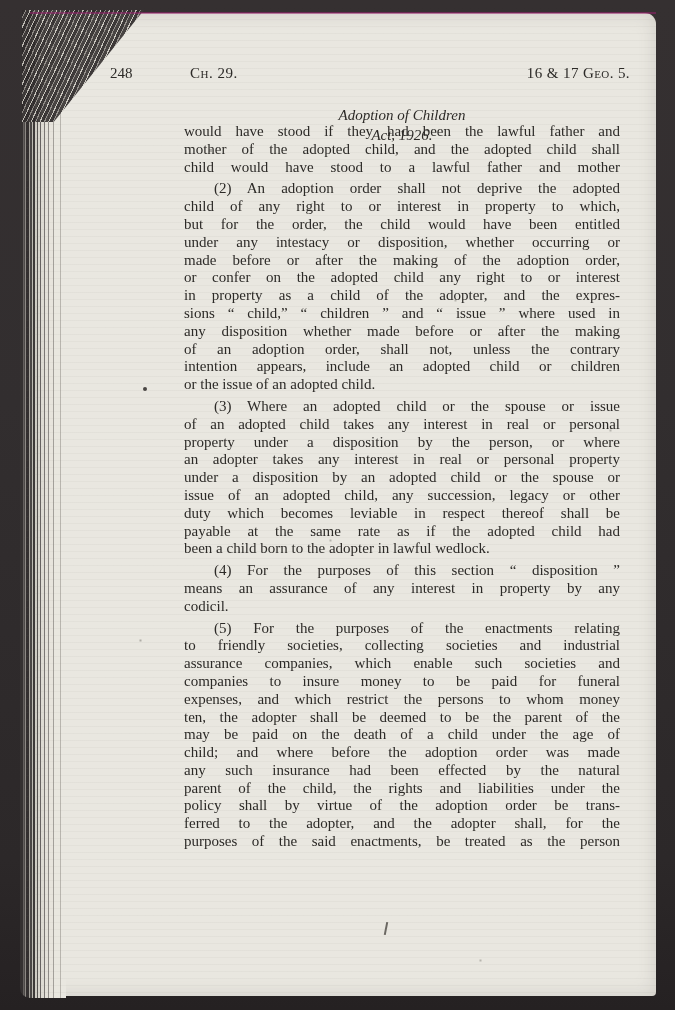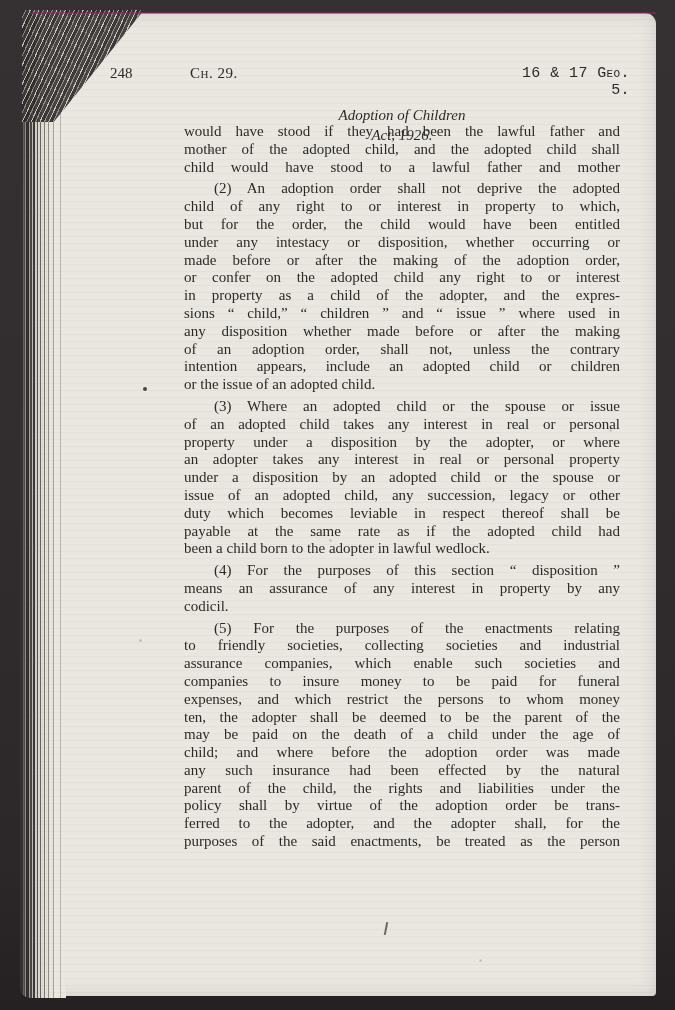--- a/index.html
+++ b/index.html
@@ -51,21 +51,21 @@
   .noise-specks{position:absolute;left:0;top:0;width:1px;height:1px;background:transparent;
     box-shadow:210px 150px 0 1px rgba(70,66,60,.35),455px 300px 0 .5px rgba(70,66,60,.3),
       330px 540px 0 .5px rgba(70,66,60,.3),560px 700px 0 1px rgba(70,66,60,.25),
       240px 820px 0 .5px rgba(70,66,60,.3),480px 960px 0 .5px rgba(70,66,60,.3),
       140px 640px 0 .5px rgba(70,66,60,.35),610px 430px 0 .5px rgba(70,66,60,.3);}
   
   .running-head{position:absolute;top:65px;left:0;width:675px;height:42px;color:#2c2a27;font-size:15px;}
   .page-number{position:absolute;left:110px;top:0;}
   .chapter{position:absolute;left:190px;top:0;font-variant:small-caps;letter-spacing:.5px;}
   .head-title{position:absolute;left:292px;top:0;width:220px;text-align:center;font-style:italic;line-height:20px;margin-top:40px;}
-  .regnal{position:absolute;left:503px;top:0;width:127px;text-align:right;font-variant:small-caps;letter-spacing:.4px;font-family:Liberation Mono, monospace;}
+  .regnal{position:absolute;left:503px;top:0;width:127px;text-align:right;font-variant:small-caps;letter-spacing:.4px;}
   
   .body-text{
     position:absolute;left:184px;top:123px;width:436px;color:#2c2a27;
     font-size:15px;line-height:17.8px;
   }
   .paragraph{margin:0 0 4px 0;}
   .line{text-align:justify;text-align-last:justify;white-space:normal;}
   .line.first-indent{padding-left:30px;box-sizing:border-box;}
   .line.para-last{text-align-last:left;}
 </style>
@@ -108,21 +108,21 @@
         <div class="line">in property as a child of the adopter, and the expres-</div>
         <div class="line">sions “ child,” “ children ” and “ issue ” where used in</div>
         <div class="line">any disposition whether made before or after the making</div>
         <div class="line">of an adoption order, shall not, unless the contrary</div>
         <div class="line">intention appears, include an adopted child or children</div>
         <div class="line para-last">or the issue of an adopted child.</div>
       </div>
       <div class="paragraph">
         <div class="line first-indent">(3) Where an adopted child or the spouse or issue</div>
         <div class="line">of an adopted child takes any interest in real or personal</div>
-        <div class="line">property under a disposition by the adopter, or where</div>
+        <div class="line">property under a disposition by the person, or where</div>
         <div class="line">an adopter takes any interest in real or personal property</div>
         <div class="line">under a disposition by an adopted child or the spouse or</div>
         <div class="line">issue of an adopted child, any succession, legacy or other</div>
         <div class="line">duty which becomes leviable in respect thereof shall be</div>
         <div class="line">payable at the same rate as if the adopted child had</div>
         <div class="line para-last">been a child born to the adopter in lawful wedlock.</div>
       </div>
       <div class="paragraph">
         <div class="line first-indent">(4) For the purposes of this section “ disposition ”</div>
         <div class="line">means an assurance of any interest in property by any</div>

